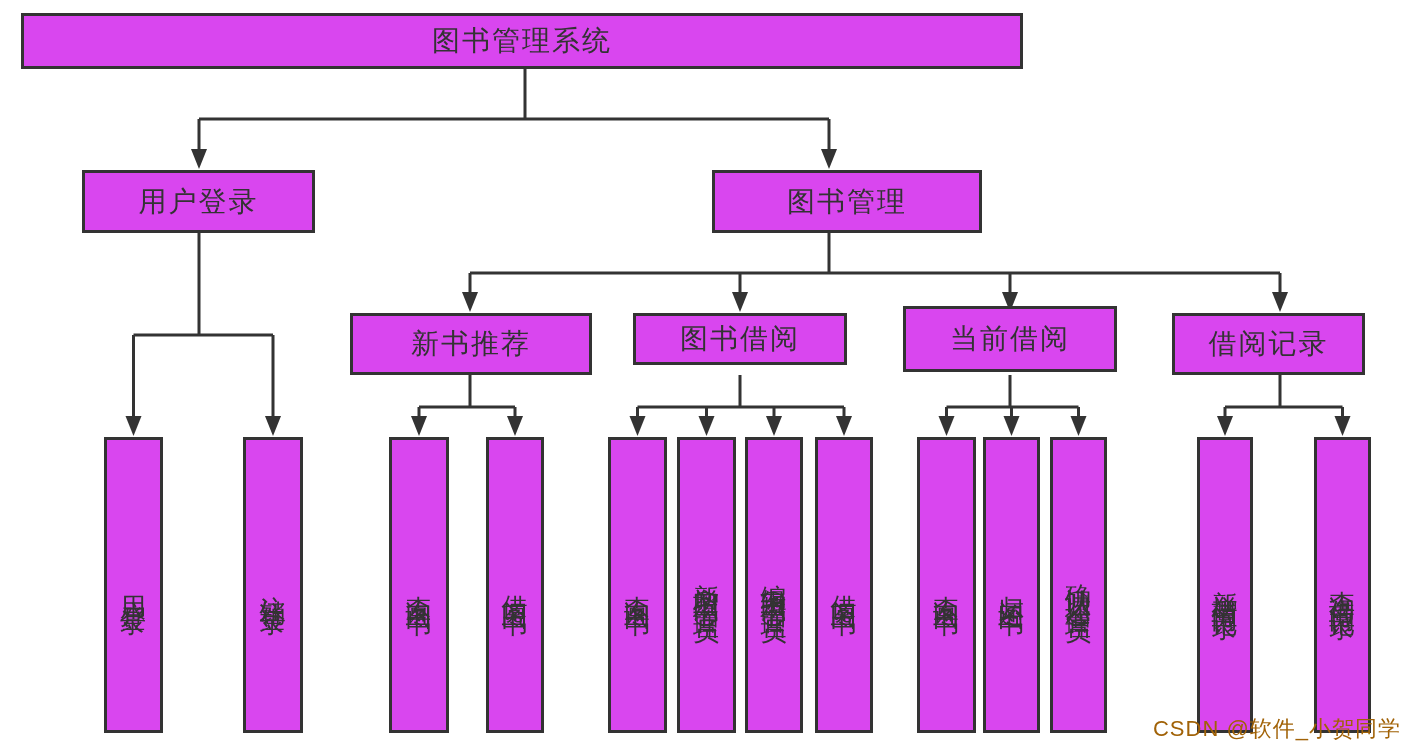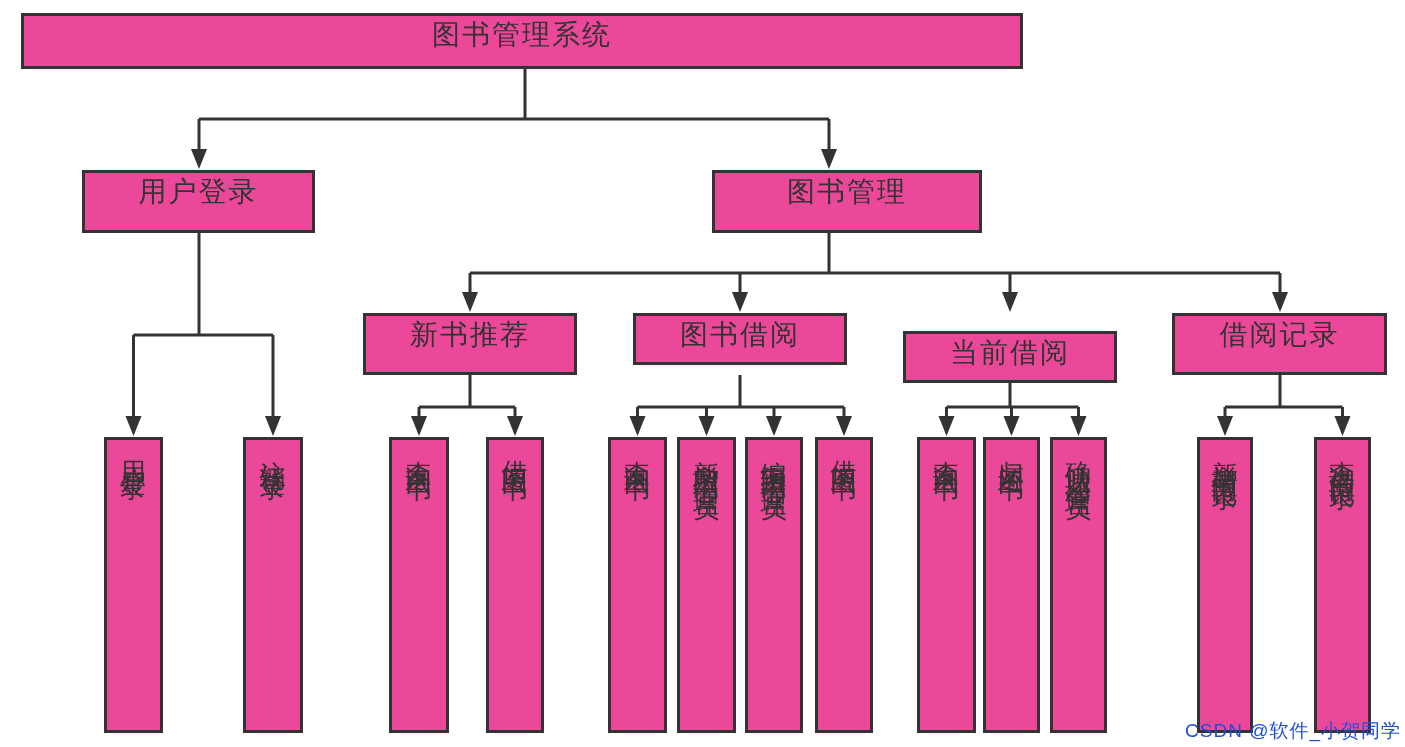--- a/index.html
+++ b/index.html
@@ -12,41 +12,41 @@
     font-family: "Liberation Sans", sans-serif;
     color: #333333;
   }
   svg.wires { position: absolute; left: 0; top: 0; z-index: 1; }
   svg.wires path { stroke: #333333; stroke-width: 3; fill: none; }
   svg.wires polygon { fill: #333333; stroke: none; }
   .box {
     position: absolute;
     box-sizing: border-box;
     border: 3px solid #333333;
-    background: #ec4899;
+    background: #d946ef;
     display: flex;
-    align-items: flex-start;
+    align-items: center;
     justify-content: center;
     z-index: 2;
   }
   .h-box { font-size: 28px; letter-spacing: 2px; }
   .v-box span {
     writing-mode: vertical-rl;
     text-orientation: mixed;
     font-size: 26px;
     line-height: 1;
     letter-spacing: 5px;
   }
   .watermark {
     position: absolute;
     right: 4px;
     bottom: 3px;
-    font-size: 19px;
+    font-size: 22px;
     letter-spacing: 1px;
-    color: #1d4ed8;
+    color: #a16207;
     z-index: 3;
     white-space: nowrap;
   }
 </style>
 </head>
 <body>
 
 <div class="canvas">
 
   <svg class="wires" width="1405" height="747" viewBox="0 0 1405 747">
@@ -103,30 +103,30 @@
     <span>图书管理系统</span>
   </div>
 
   <div class="box h-box" style="left:82px; top:170px; width:233px; height:63px;">
     <span>用户登录</span>
   </div>
   <div class="box h-box" style="left:712px; top:170px; width:270px; height:63px;">
     <span>图书管理</span>
   </div>
 
-  <div class="box h-box" style="left:363px; top:313px; width:214px; height:62px;">
+  <div class="box h-box" style="left:350px; top:313px; width:242px; height:62px;">
     <span>新书推荐</span>
   </div>
   <div class="box h-box" style="left:633px; top:313px; width:214px; height:52px;">
     <span>图书借阅</span>
   </div>
-  <div class="box h-box" style="left:903px; top:331px; width:214px; height:52px;">
+  <div class="box h-box" style="left:903px; top:306px; width:214px; height:66px;">
     <span>当前借阅</span>
   </div>
-  <div class="box h-box" style="left:1172px; top:313px; width:215px; height:62px;">
+  <div class="box h-box" style="left:1172px; top:313px; width:193px; height:62px;">
     <span>借阅记录</span>
   </div>
 
   <div class="box v-box" style="left:104px; top:437px; width:59px; height:296px;">
     <span>用户登录</span>
   </div>
   <div class="box v-box" style="left:243px; top:437px; width:60px; height:296px;">
     <span>注销登录</span>
   </div>
 

